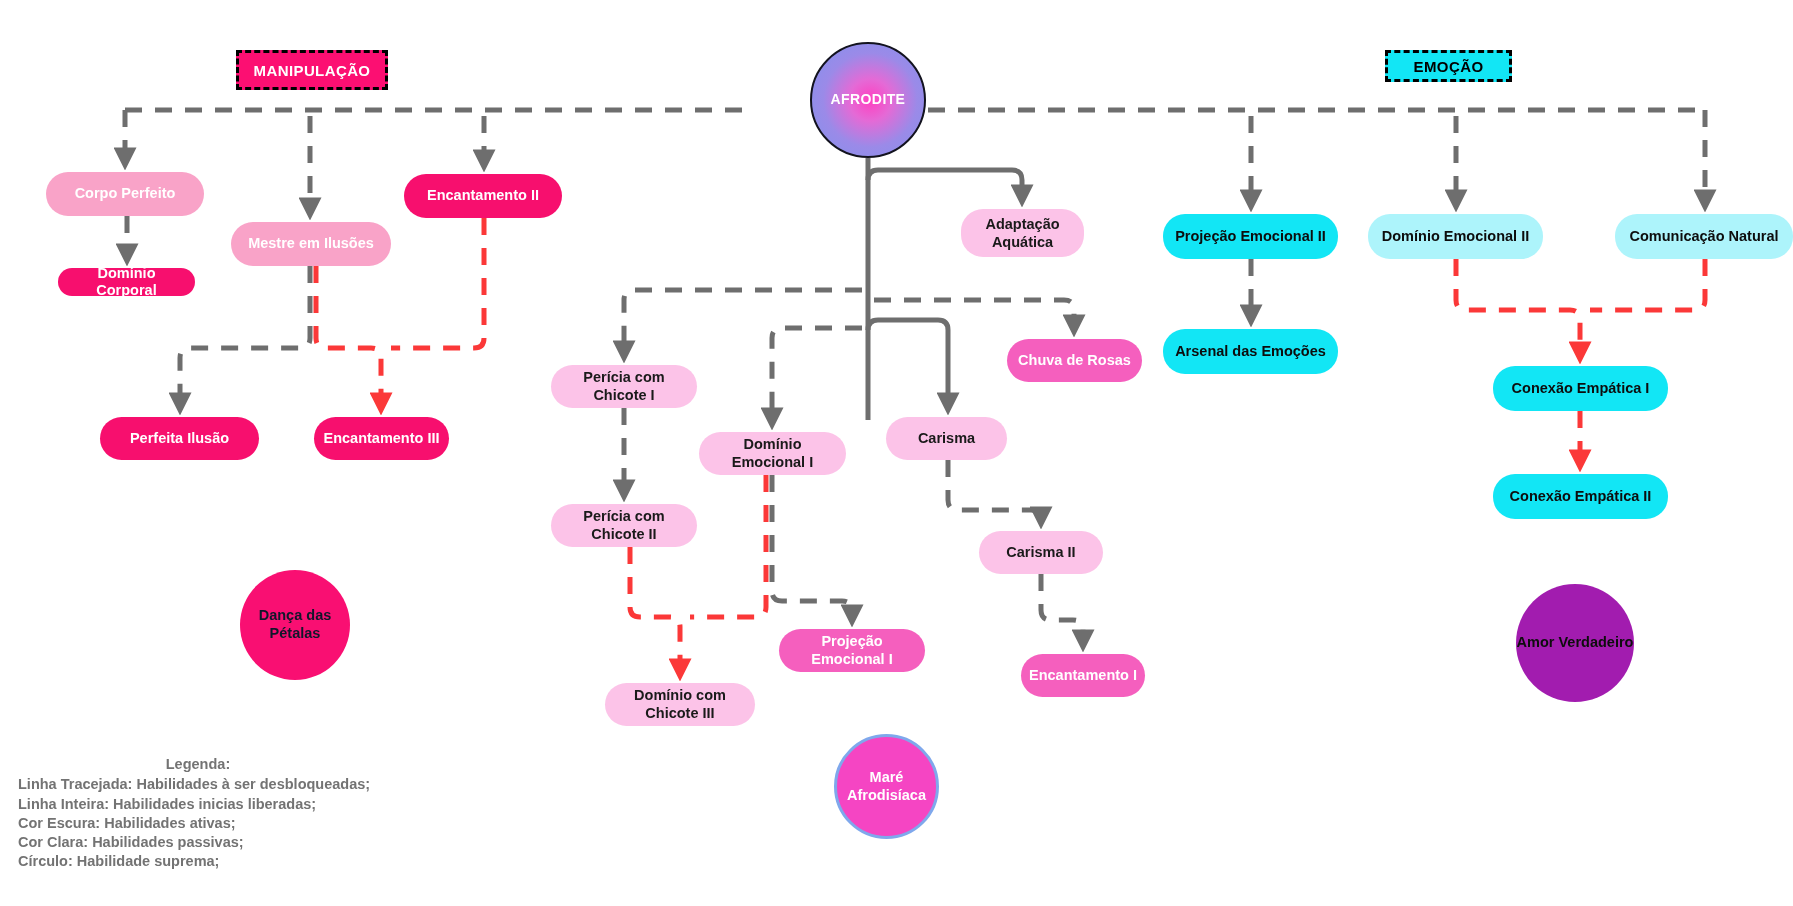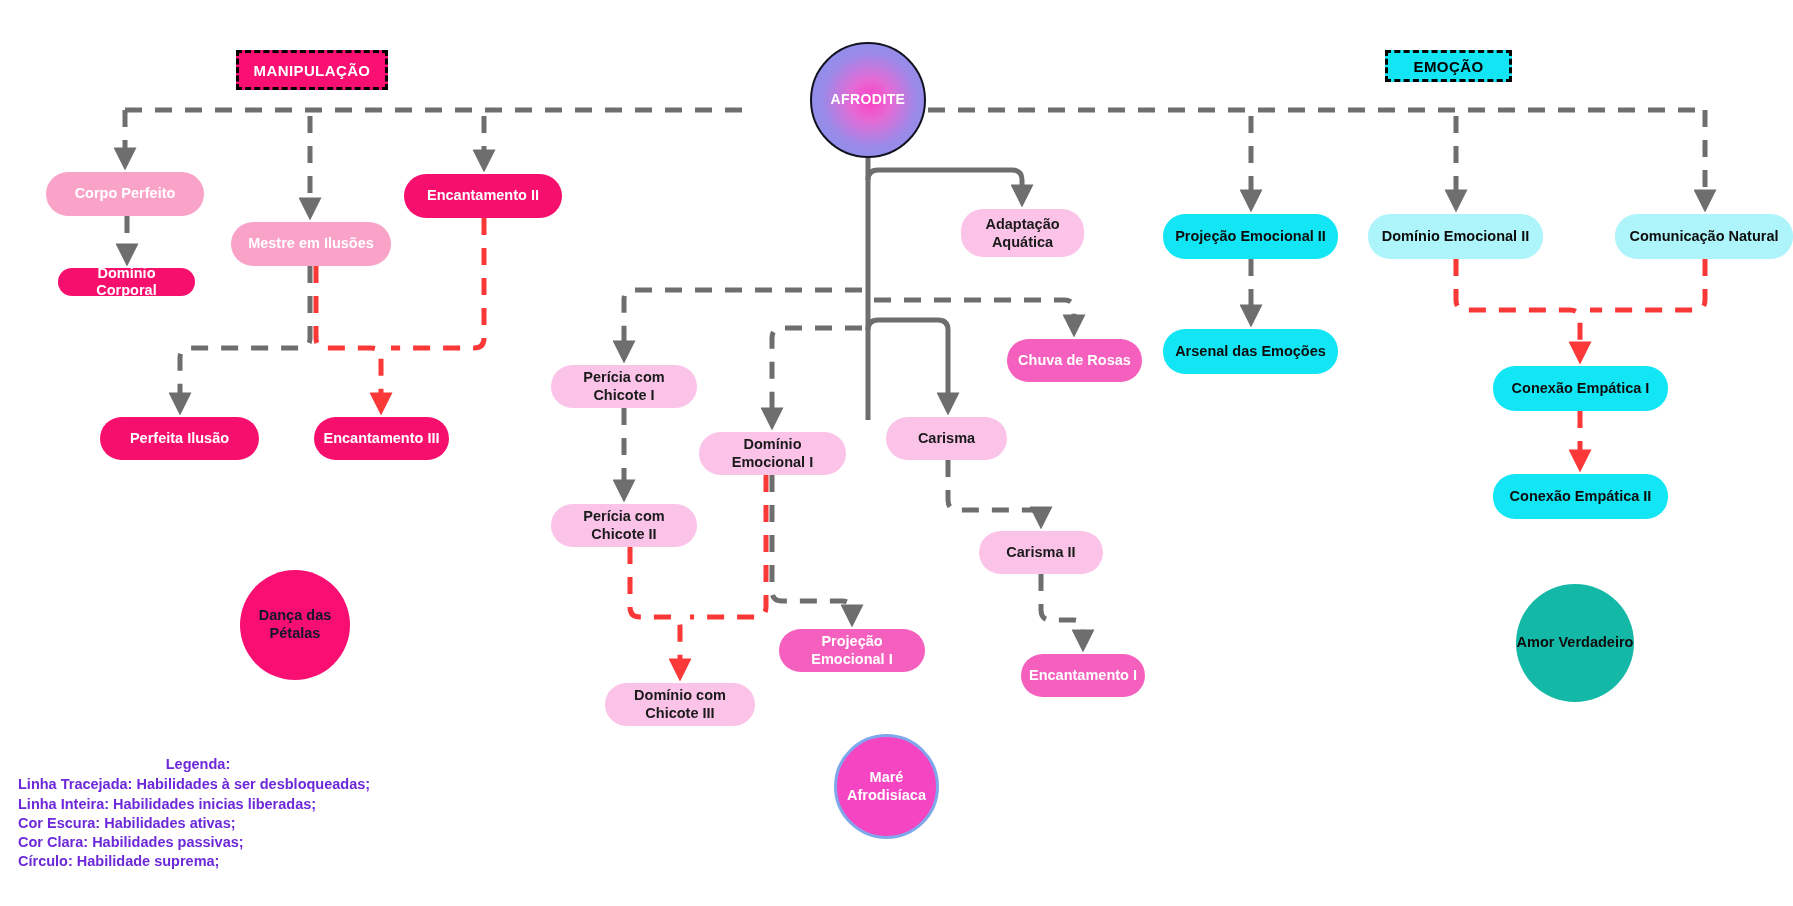--- a/index.html
+++ b/index.html
@@ -85,31 +85,31 @@
   .circle-root {
     background: radial-gradient(circle at 52% 50%, #ff3fc0 0%, #e46ad6 26%, #9b8ae8 58%, #7f93ee 100%);
     border: 2px solid #13131f;
     color: #ffffff;
     font-size: 14px;
     letter-spacing: .4px;
     z-index: 8;
   }
   .circle-pink { background: #f90f72; color: #0f172a; }
   .circle-magenta { background: #f545c3; color: #ffffff; border: 3px solid #7fa8ec; }
-  .circle-cyan { background: #14b8a6; color: #0d0d0d; }
+  .circle-cyan { background: #a21caf; color: #0d0d0d; }
 
   
   #legend {
     position: absolute;
     left: 18px;
     top: 755px;
     width: 360px;
     font-size: 14.5px;
     font-weight: bold;
-    color: #6d28d9;
+    color: #737373;
     line-height: 1.33;
     z-index: 6;
   }
   #legend .legend-title {
     text-align: center;
     margin-bottom: 1px;
   }
   #legend .legend-line { white-space: nowrap; }
 </style>
 </head>

